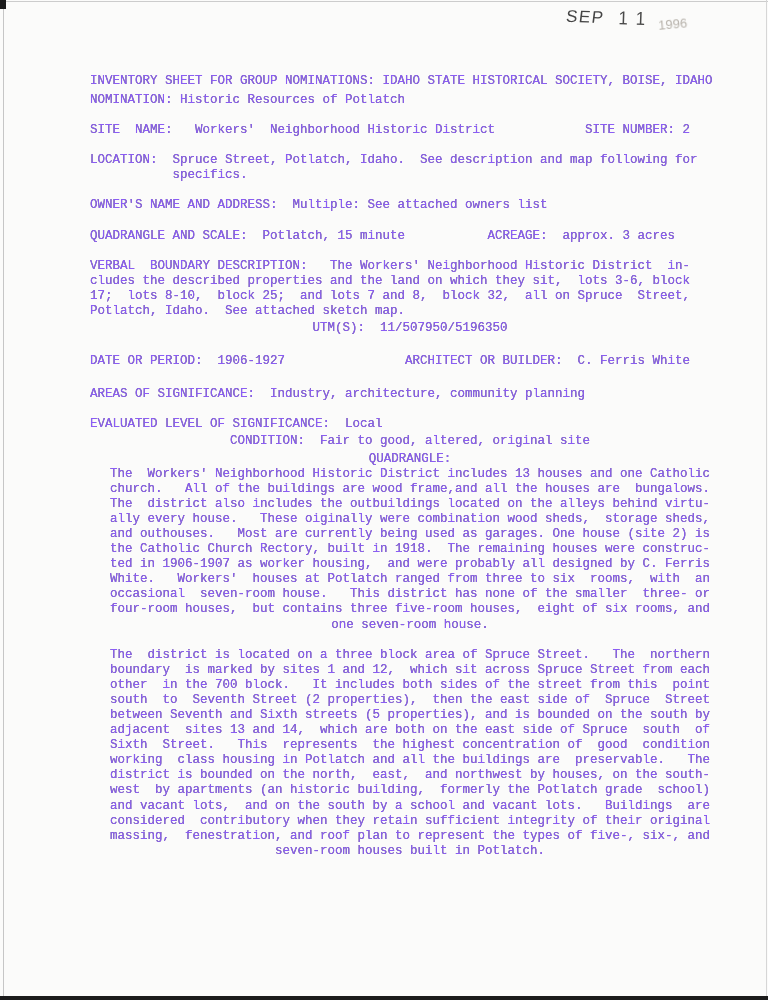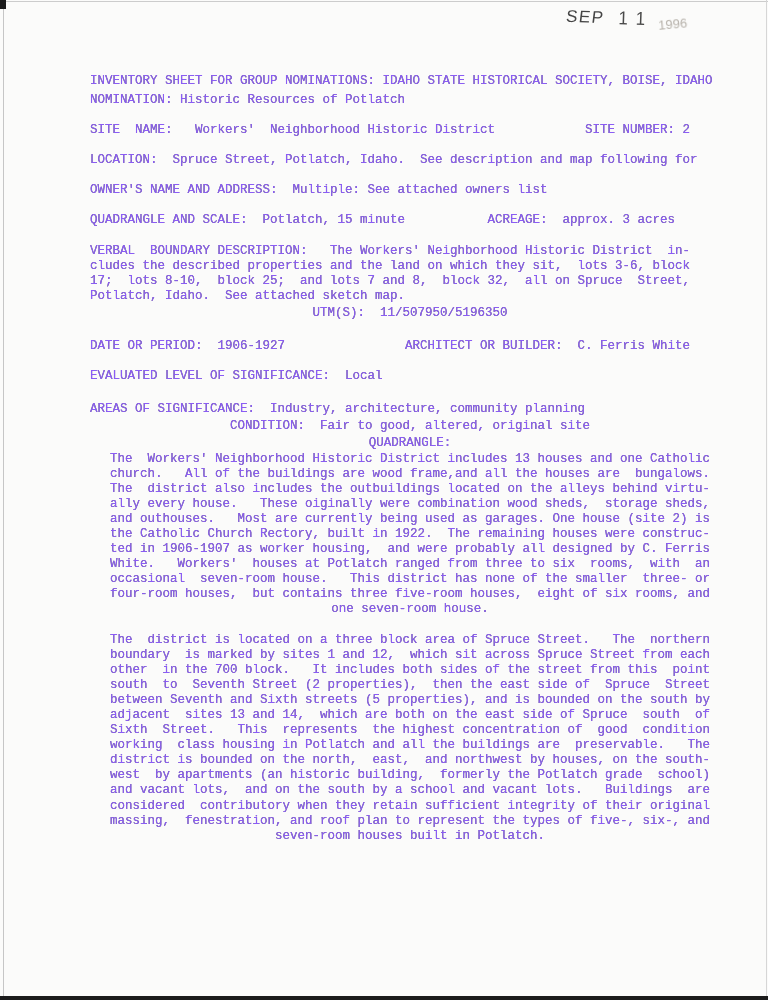--- a/index.html
+++ b/index.html
@@ -90,53 +90,54 @@
   <main class="content">
 
     <div class="ln">INVENTORY SHEET FOR GROUP NOMINATIONS: IDAHO STATE HISTORICAL SOCIETY, BOISE, IDAHO</div>
 
     <div class="ln field mt20">NOMINATION: Historic Resources of Potlatch</div>
 
     <div class="ln field">SITE  NAME:   Workers'  Neighborhood Historic District            SITE NUMBER: 2</div>
 
     <div class="field">
       <div class="ln">LOCATION:  Spruce Street, Potlatch, Idaho.  See description and map following for</div>
+      <div class="ln">           specifics.</div>
     </div>
 
     <div class="ln field">OWNER'S NAME AND ADDRESS:  Multiple: See attached owners list</div>
 
     <div class="ln field">QUADRANGLE AND SCALE:  Potlatch, 15 minute           ACREAGE:  approx. 3 acres</div>
 
     <div class="field">
       <div class="ln">VERBAL  BOUNDARY DESCRIPTION:   The Workers' Neighborhood Historic District  in-</div>
       <div class="ln">cludes the described properties and the land on which they sit,  lots 3-6, block</div>
       <div class="ln">17;  lots 8-10,  block 25;  and lots 7 and 8,  block 32,  all on Spruce  Street,</div>
       <div class="ln">Potlatch, Idaho.  See attached sketch map.</div>
     </div>
 
     <div class="ln field mt13">UTM(S):  11/507950/5196350</div>
 
     <div class="ln field mt18">DATE OR PERIOD:  1906-1927                ARCHITECT OR BUILDER:  C. Ferris White</div>
 
+    <div class="ln field mt18">AREAS OF SIGNIFICANCE:  Industry, architecture, community planning</div>
+
     <div class="ln field">EVALUATED LEVEL OF SIGNIFICANCE:  Local</div>
-
-    <div class="ln field mt18">AREAS OF SIGNIFICANCE:  Industry, architecture, community planning</div>
 
     <div class="ln field mt13">CONDITION:  Fair to good, altered, original site</div>
 
     <div class="field mt13">
       <div class="ln">QUADRANGLE:</div>
 
       <div>
         <div class="ln">The  Workers' Neighborhood Historic District includes 13 houses and one Catholic</div>
         <div class="ln">church.   All of the buildings are wood frame,and all the houses are  bungalows.</div>
         <div class="ln">The  district also includes the outbuildings located on the alleys behind virtu-</div>
         <div class="ln">ally every house.   These oiginally were combination wood sheds,  storage sheds,</div>
         <div class="ln">and outhouses.   Most are currently being used as garages. One house (site 2) is</div>
-        <div class="ln">the Catholic Church Rectory, built in 1922.  The remaining houses were construc-</div>
+        <div class="ln">the Catholic Church Rectory, built in 1918.  The remaining houses were construc-</div>
         <div class="ln">ted in 1906-1907 as worker housing,  and were probably all designed by C. Ferris</div>
         <div class="ln">White.   Workers'  houses at Potlatch ranged from three to six  rooms,  with  an</div>
         <div class="ln">occasional  seven-room house.   This district has none of the smaller  three- or</div>
         <div class="ln">four-room houses,  but contains three five-room houses,  eight of six rooms, and</div>
         <div class="ln">one seven-room house.</div>
       </div>
 
       <div class="para2">
         <div class="ln">The  district is located on a three block area of Spruce Street.   The  northern</div>
         <div class="ln">boundary  is marked by sites 1 and 12,  which sit across Spruce Street from each</div>

